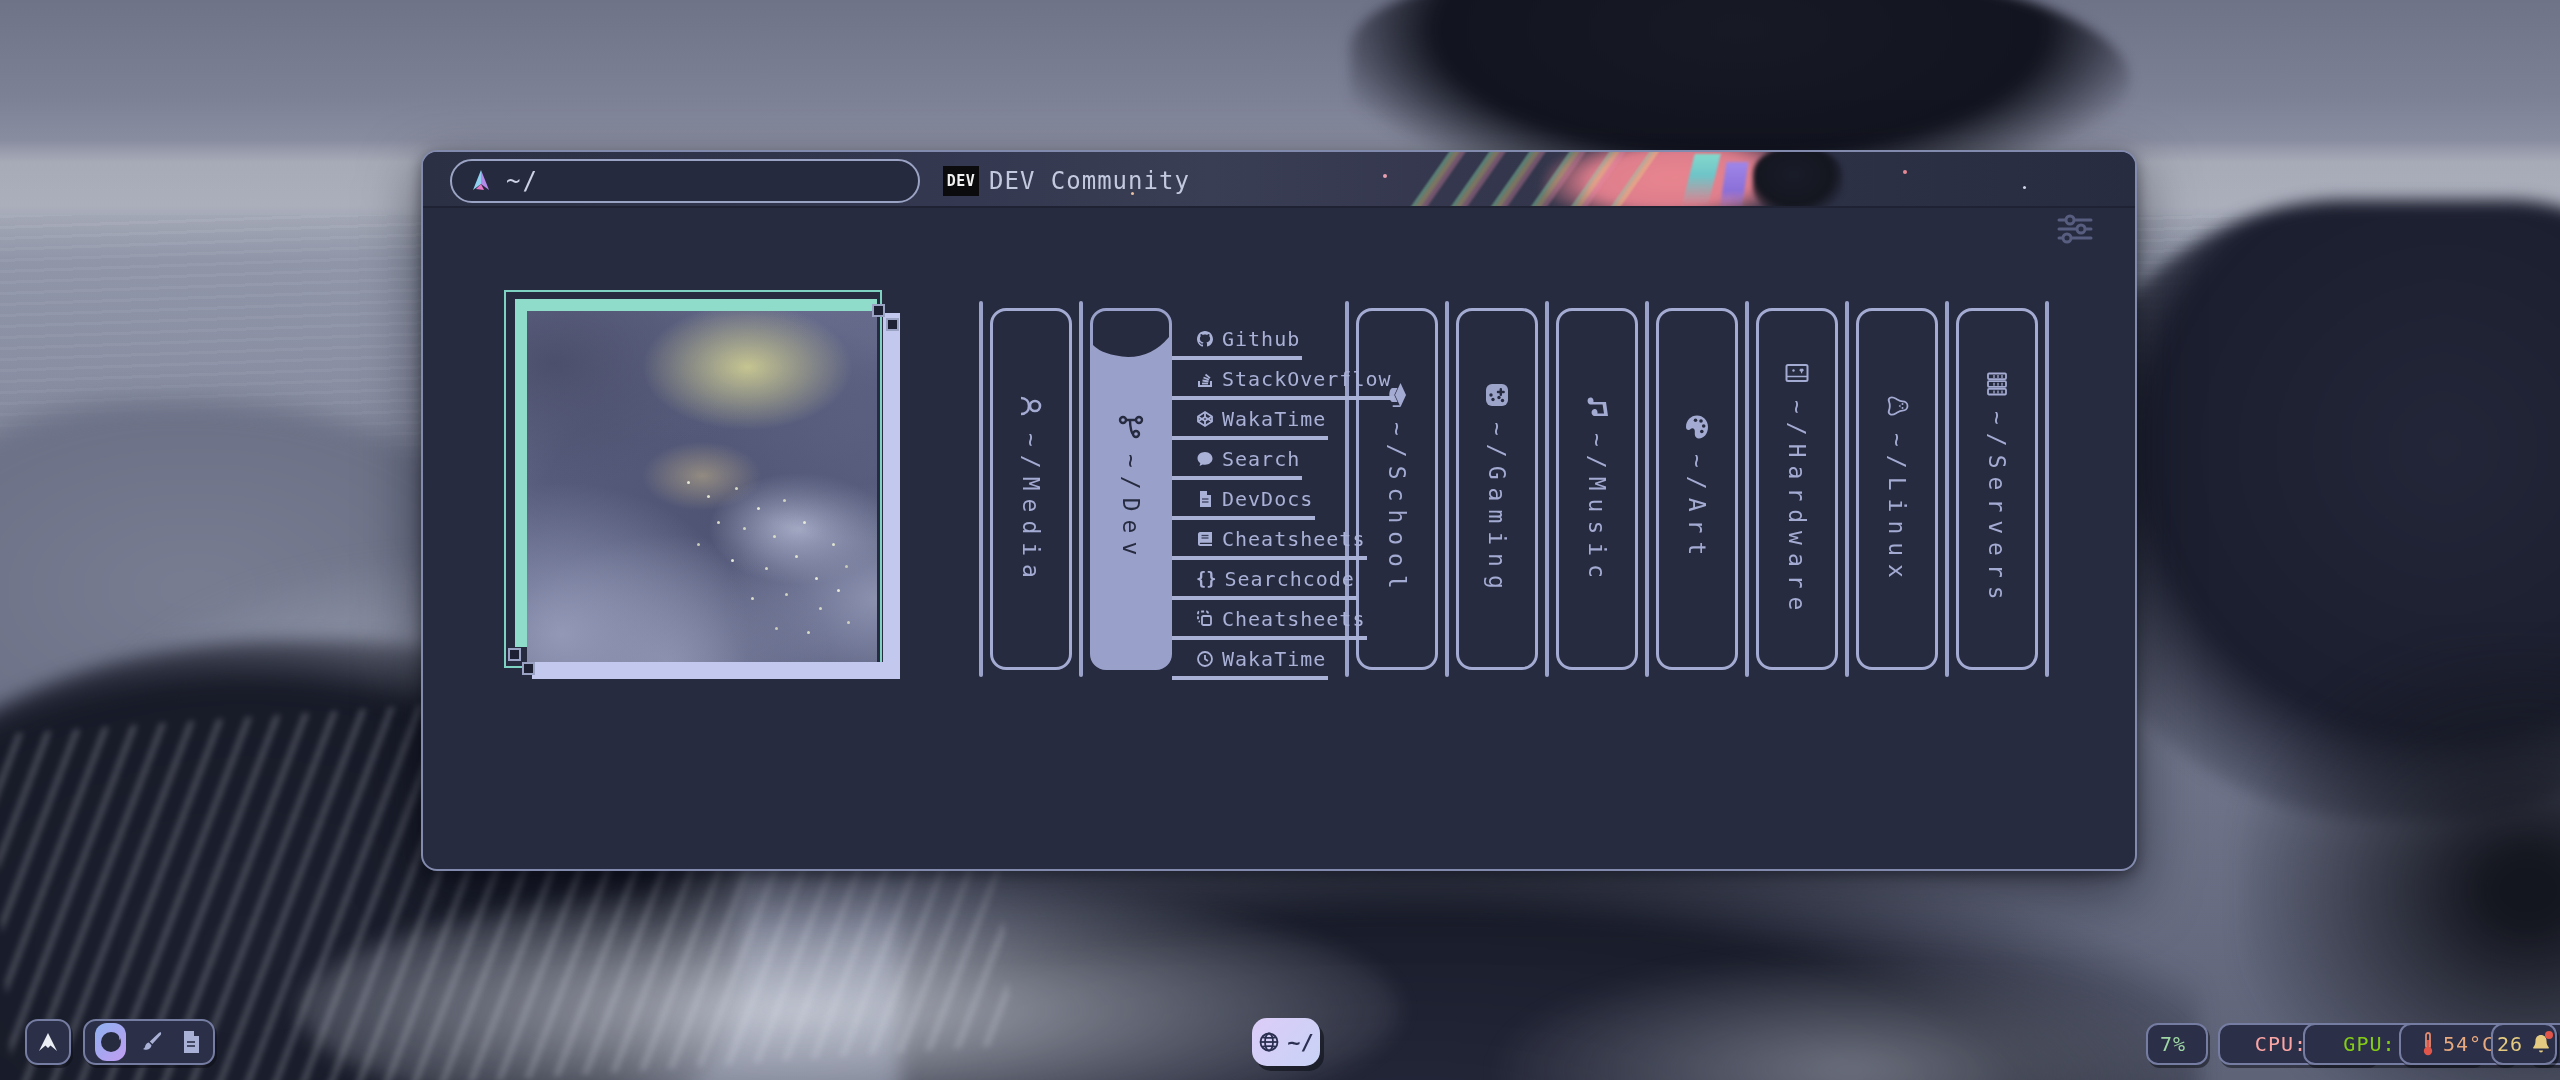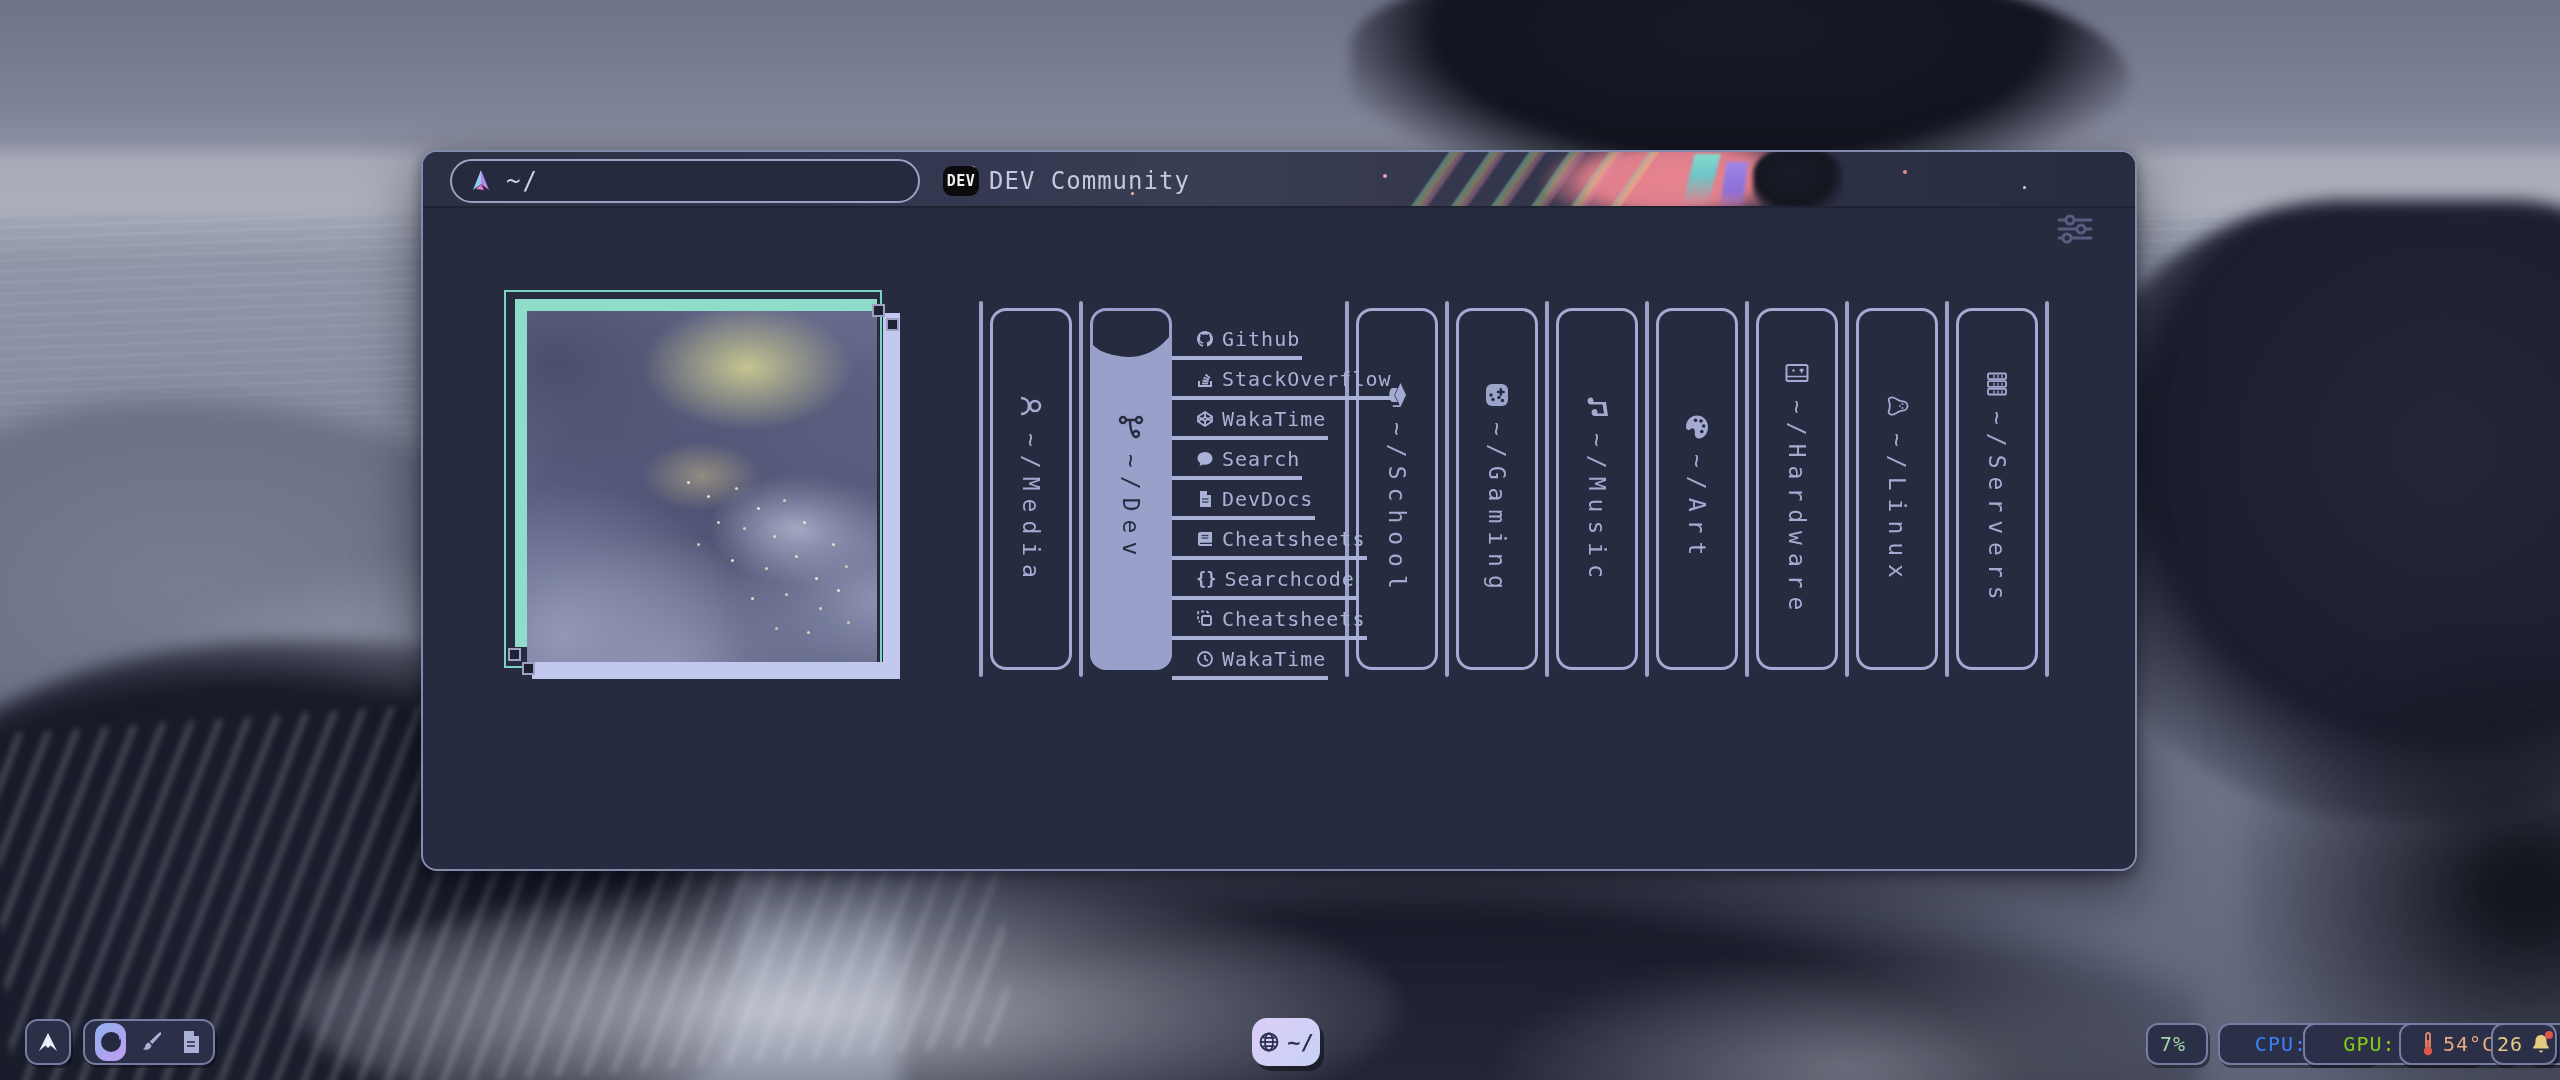--- a/index.html
+++ b/index.html
@@ -53,21 +53,21 @@
   .banner-figure { position:absolute; left:1330px; top:-4px; width:90px; height:66px; border-radius:40%;
     background:radial-gradient(ellipse at 45% 40%, #191c29 0%, #14161f 55%, rgba(20,22,31,0) 80%); filter:blur(2px); }
   .sparkle { position:absolute; width:4px; height:4px; border-radius:50%; }
 
   .urlbar { position:absolute; left:27px; top:7px; width:470px; height:44px;
     background:#252a3e; border:2px solid #9ba3c4; border-radius:22px;
     display:flex; align-items:center; gap:12px; padding:0 16px; z-index:3; }
   .urlbar-text { color:#ccd1e6; font-size:24px; letter-spacing:2px; }
 
   .tab { position:absolute; left:308px; top:8px; height:42px; display:flex; align-items:center; gap:10px; padding-left:212px; z-index:2; }
-  .tab-badge { width:36px; height:30px; background:#0b0b0d; color:#f2f2f2; border-radius:9px;
+  .tab-badge { width:36px; height:30px; background:#0b0b0d; color:#f2f2f2; border-radius:0;
     font-size:15px; font-weight:bold; display:flex; align-items:center; justify-content:center; letter-spacing:.5px; }
   .tab-title { color:#c3c9de; font-size:24px; letter-spacing:1px; }
 
   .settings-icon { position:absolute; right:42px; top:62px; width:36px; height:30px; color:#575d7e; cursor:pointer; }
 
   
   .artwork { position:absolute; left:79px; top:128px; width:450px; height:440px; }
   .art-outline { position:absolute; left:2px; top:10px; width:378px; height:378px; border:2px solid #7ed2c2; }
   .art-teal-top { position:absolute; left:13px; top:19px; width:362px; height:12px; background:#8fdccb; }
   .art-teal-left { position:absolute; left:13px; top:19px; width:12px; height:348px; background:#8fdccb; }
@@ -126,21 +126,21 @@
   .launcher { left:25px; top:1019px; width:46px; height:46px; cursor:pointer; }
   .dock { left:83px; top:1019px; width:132px; height:46px; gap:14px; padding:0 10px; }
   .dock-app { width:30px; height:30px; display:flex; align-items:center; justify-content:center; cursor:pointer; color:#a9b1d6; }
   .dock-app.active { width:38px; height:38px; border-radius:12px;
     background:linear-gradient(135deg,#8fb2f0 0%,#a9a5f0 55%,#c29ef2 100%); color:#272b40; }
   .winbtn { left:1252px; top:1018px; width:68px; height:48px; border-radius:15px; gap:7px; cursor:pointer;
     background:linear-gradient(135deg,#dccdf8 0%,#c8d2f6 100%); border:none; box-shadow:4px 5px 0 rgba(10,12,20,.55);
     color:#2b3050; font-size:22px; font-weight:bold; position:absolute; display:flex; align-items:center; justify-content:center; }
   .tray-pill { top:1023px; height:42px; border-radius:12px; gap:8px; padding:0 14px; font-size:20px; letter-spacing:1px; cursor:pointer; }
   .t-bat { left:2146px; width:62px; } .t-cpu { left:2218px; width:160px; }
-  .bat-txt { color:#9ed7a3; } .cpu-lbl { color:#3b82f6; } .cpu-val { color:#bcc6f2; }
+  .bat-txt { color:#9ed7a3; } .cpu-lbl { color:#fca5a5; } .cpu-val { color:#bcc6f2; }
   .gpu-lbl { color:#84cc16; } .gpu-val { color:#93dccd; }
   .temp-val { color:#e8a97e; } .notif-val { color:#e5cb81; }
   .bell-wrap { position:relative; width:20px; height:22px; color:#e5cb81; }
   .bell-dot { position:absolute; right:-2px; top:-2px; width:8px; height:8px; border-radius:50%; background:#e0544a; }
 </style>
 </head>
 <body>
 
 <div class="screen">
 

